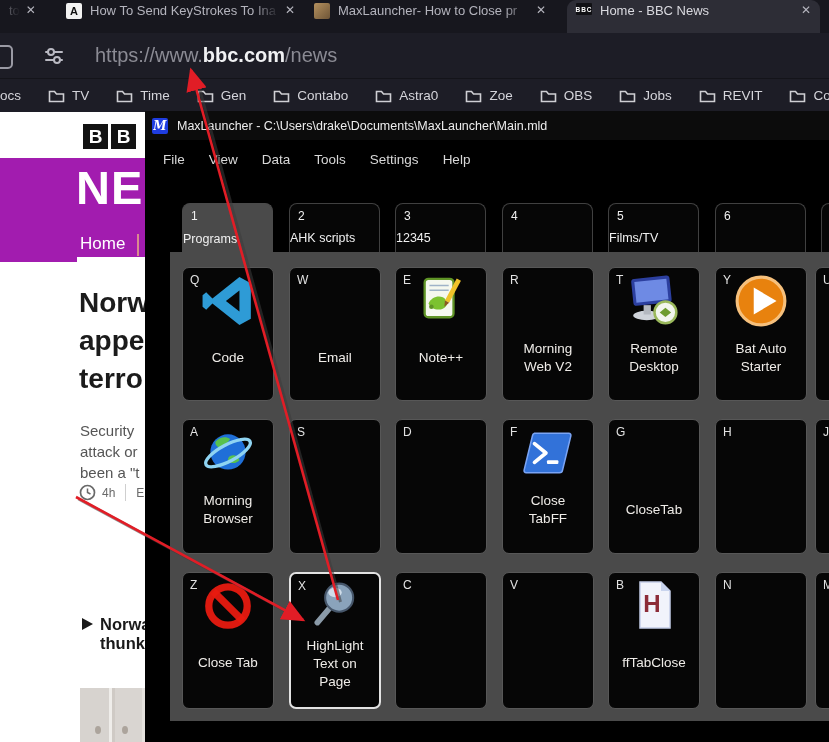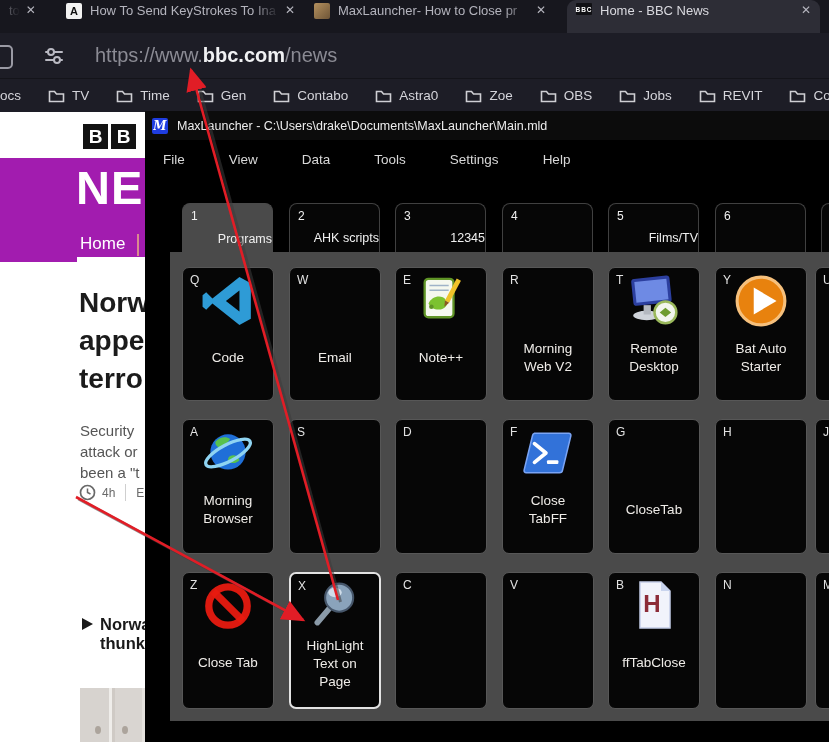--- a/index.html
+++ b/index.html
@@ -37,26 +37,26 @@
   .videorow{position:absolute;left:82px;top:503px;color:#1a1a1a;font-weight:bold;font-size:16.5px;line-height:19px;}
   .vtri{position:absolute;left:0;top:3px;width:0;height:0;border-left:11px solid #1a1a1a;border-top:6.5px solid transparent;border-bottom:6.5px solid transparent;}
   .vtxt{margin-left:18px;white-space:nowrap;}
   .photo{position:absolute;left:80px;top:576px;width:66px;height:54px;background:linear-gradient(90deg,#d7d3cf 0 29px,#efedea 29px 32px,#cfcac5 32px 35px,#d9d5d1 35px 62px,#e5e2de 62px 66px);}
   .photo i{position:absolute;width:6px;height:8px;border-radius:50%;background:#aca49c;}
   
   .ml{position:absolute;left:145px;top:111px;width:684px;height:631px;background:#000;overflow:hidden;}
   .ml-title{height:29px;background:#0c0c0c;display:flex;align-items:center;padding-left:7px;gap:9px;}
   .ml-appicon{width:16px;height:16px;background:#1f3de0;border-radius:2px;color:#fff;font-family:"DejaVu Serif",serif;font-style:italic;font-weight:bold;font-size:12px;display:flex;align-items:center;justify-content:center;}
   .ml-titletext{color:#ededed;font-size:12.5px;white-space:nowrap;}
-  .ml-menu{height:38px;display:flex;align-items:center;padding-left:18px;gap:44px;color:#d8d8d8;font-size:13.5px;background:#000;}
+  .ml-menu{height:38px;display:flex;align-items:center;padding-left:18px;gap:24px;color:#d8d8d8;font-size:13.5px;background:#000;}
   .ml-panel{position:absolute;left:25px;top:141px;width:659px;height:469px;background:#4a4a4a;}
   .mltab{position:absolute;top:92px;width:91px;height:49px;background:#060606;border:1px solid #404040;border-bottom:none;border-radius:8px 8px 0 0;box-sizing:border-box;color:#f0f0f0;}
   .mltab.active{background:#4a4a4a;border-color:#4a4a4a;height:50px;z-index:3;}
   .mltab .n{position:absolute;top:5px;left:8px;font-size:12px;}
-  .mltab .t{position:absolute;bottom:7px;left:0;width:100%;text-align:right;font-size:12.5px;white-space:nowrap;}
+  .mltab .t{position:absolute;bottom:7px;left:0;width:100%;text-align:left;font-size:12.5px;white-space:nowrap;}
   .cell{position:absolute;width:92px;height:134px;background:#060606;border:1px solid #575757;border-radius:7px;box-sizing:border-box;}
   .cell.selected{border:2px solid #e2e2e2;}
   .cell .k{position:absolute;top:5px;left:7px;font-size:12px;color:#e2e2e2;}
   .cell .ic{position:absolute;top:6px;left:50%;transform:translateX(-50%);}
   .cell .lbl{position:absolute;top:56px;left:0;right:0;height:68px;display:flex;align-items:center;justify-content:center;}
   .cell .lbl span{display:block;width:60px;text-align:center;font-size:13.5px;line-height:18px;color:#efece8;}
   .overlay{position:absolute;left:0;top:0;z-index:50;pointer-events:none;}
 </style>
 </head>
 <body>

